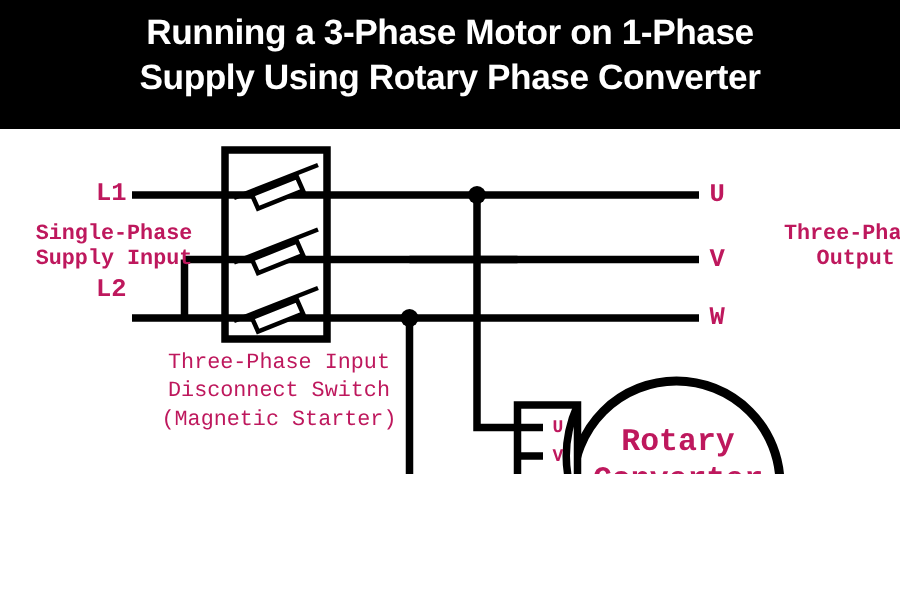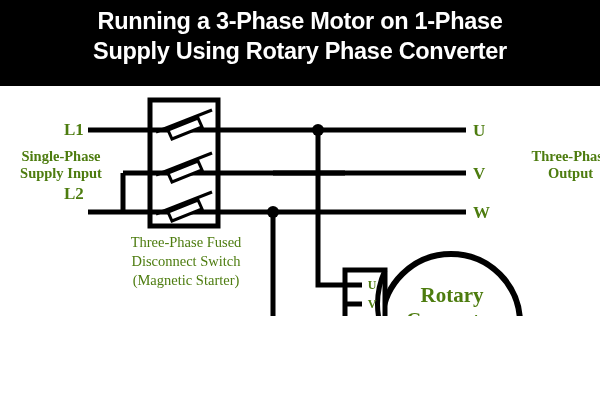--- a/index.html
+++ b/index.html
@@ -51,22 +51,22 @@
   }
   svg#wiring-svg {
     position: absolute;
     left: 0;
     top: 0;
     display: block;
   }
   
   .lbl {
     position: absolute;
-    font-family: Liberation Serif, serif;
-    color: #4d7c0f;
+    font-family: Liberation Mono, monospace;
+    color: #be185d;
     white-space: pre-line;
   }
   .terminal-label {
     font-weight: bold;
     font-size: 17px;
     line-height: 17px;
   }
   .side-caption {
     font-weight: bold;
     font-size: 14.5px;
@@ -161,24 +161,24 @@
       <line x1="345" y1="199" x2="362" y2="199" stroke="#000" stroke-width="5"></line>
       <line x1="345" y1="218" x2="362" y2="218" stroke="#000" stroke-width="5"></line>
       <line x1="345" y1="236" x2="362" y2="236" stroke="#000" stroke-width="5"></line>
 
       <path d="M385,184 Q370,218 385,252" fill="none" stroke="#000" stroke-width="5"></path>
     </svg>
 
     <div class="lbl terminal-label" style="left:64px; top:35px;">L1</div>
     <div class="lbl terminal-label" style="left:64px; top:99px;">L2</div>
 
-    <div class="lbl side-caption" style="left:1px; top:62px; width:120px;">Single-Phase
+    <div class="lbl side-caption" style="left:16px; top:62px; width:120px;">Single-Phase
 Supply Input</div>
 
-    <div class="lbl box-caption" style="left:96px; top:147px; width:180px;">Three-Phase Fused
+    <div class="lbl box-caption" style="left:96px; top:147px; width:180px;">Three-Phase Input
 Disconnect Switch
 (Magnetic Starter)</div>
 
     <div class="lbl terminal-label" style="left:473px; top:36px;">U</div>
     <div class="lbl terminal-label" style="left:473px; top:79px;">V</div>
     <div class="lbl terminal-label" style="left:473px; top:118px;">W</div>
 
     <div class="lbl side-caption" style="left:519px; top:62px; width:103px;">Three-Phase
 Output</div>
 

